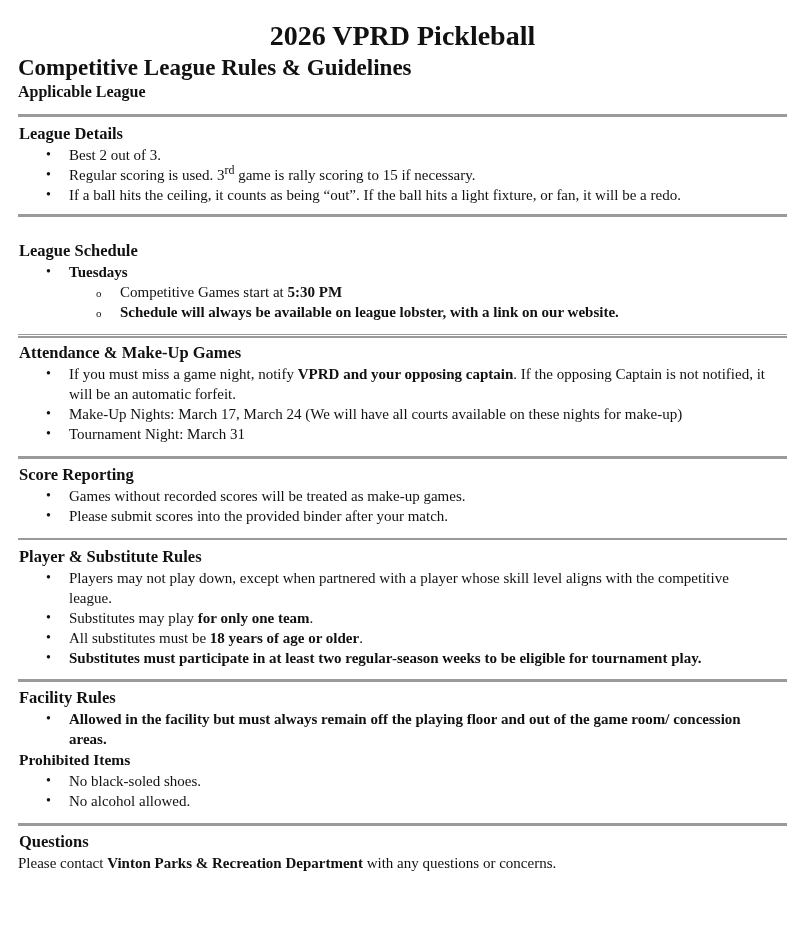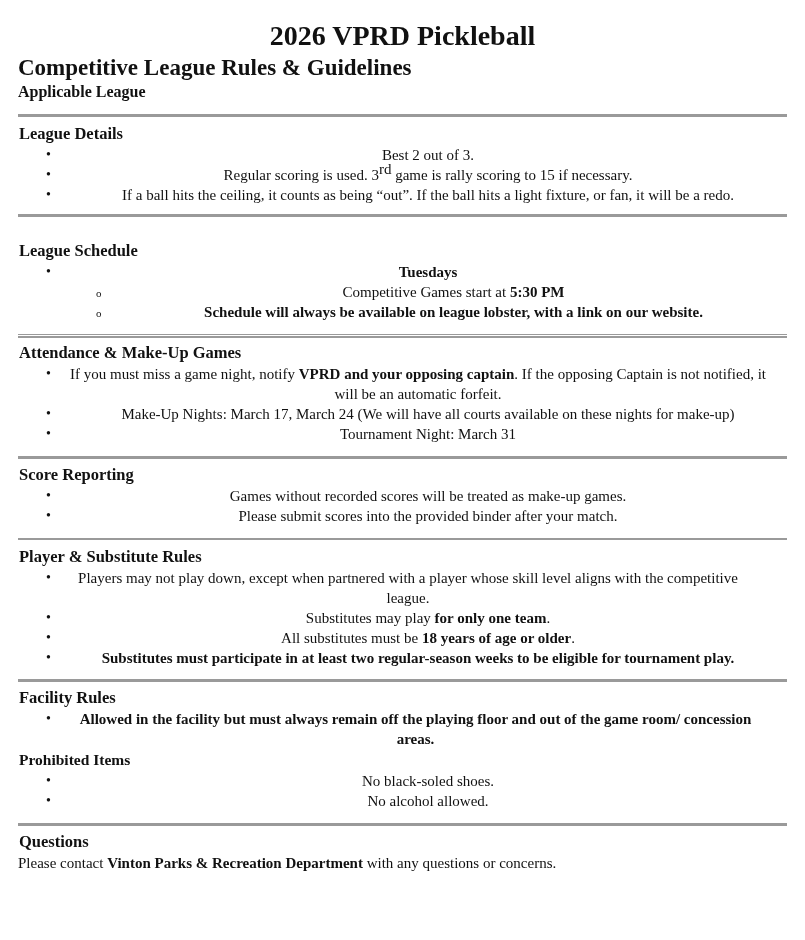--- a/index.html
+++ b/index.html
@@ -21,32 +21,32 @@
   }
   hr.rule.thin { height: 2px; }
   hr.rule.double {
     height: 4px; background: linear-gradient(#9a9a9a 0 1px, #fff 1px 2px, #9a9a9a 2px 4px);
   }
   h2 {
     font-size: 16.5px; font-weight: bold; margin: 1px; line-height: 20px;
   }
   ul { margin: 0; padding-left: 51px; list-style: none; }
   ul li {
-    position: relative; font-size: 15px; line-height: 20px; text-align: center;
+    position: relative; font-size: 15px; line-height: 20px;
   }
   ul.bullets > li::before {
     content: "\2022"; position: absolute; left: -23px; top: 0; font-size: 14px;
   }
   ul.sub { padding-left: 51px; }
   ul.sub > li::before {
     content: "o"; position: absolute; left: -24px; top: 1px; font-size: 11px;
   }
   b { font-weight: bold; }
   .bold-item { font-weight: bold; }
-  sup { font-size: 15px; line-height: 0; vertical-align: super; }
+  sup { font-size: 12px; line-height: 0; vertical-align: super; }
   .sec { }
   .p { font-size: 15px; line-height: 20px; margin: 0; }
 </style>
 </head>
 <body>
 
 <div class="page">
   <h1 class="title">2026 VPRD Pickleball</h1>
   <div class="subtitle">Competitive League Rules &amp; Guidelines</div>
   <div class="applicable">Applicable League</div>

